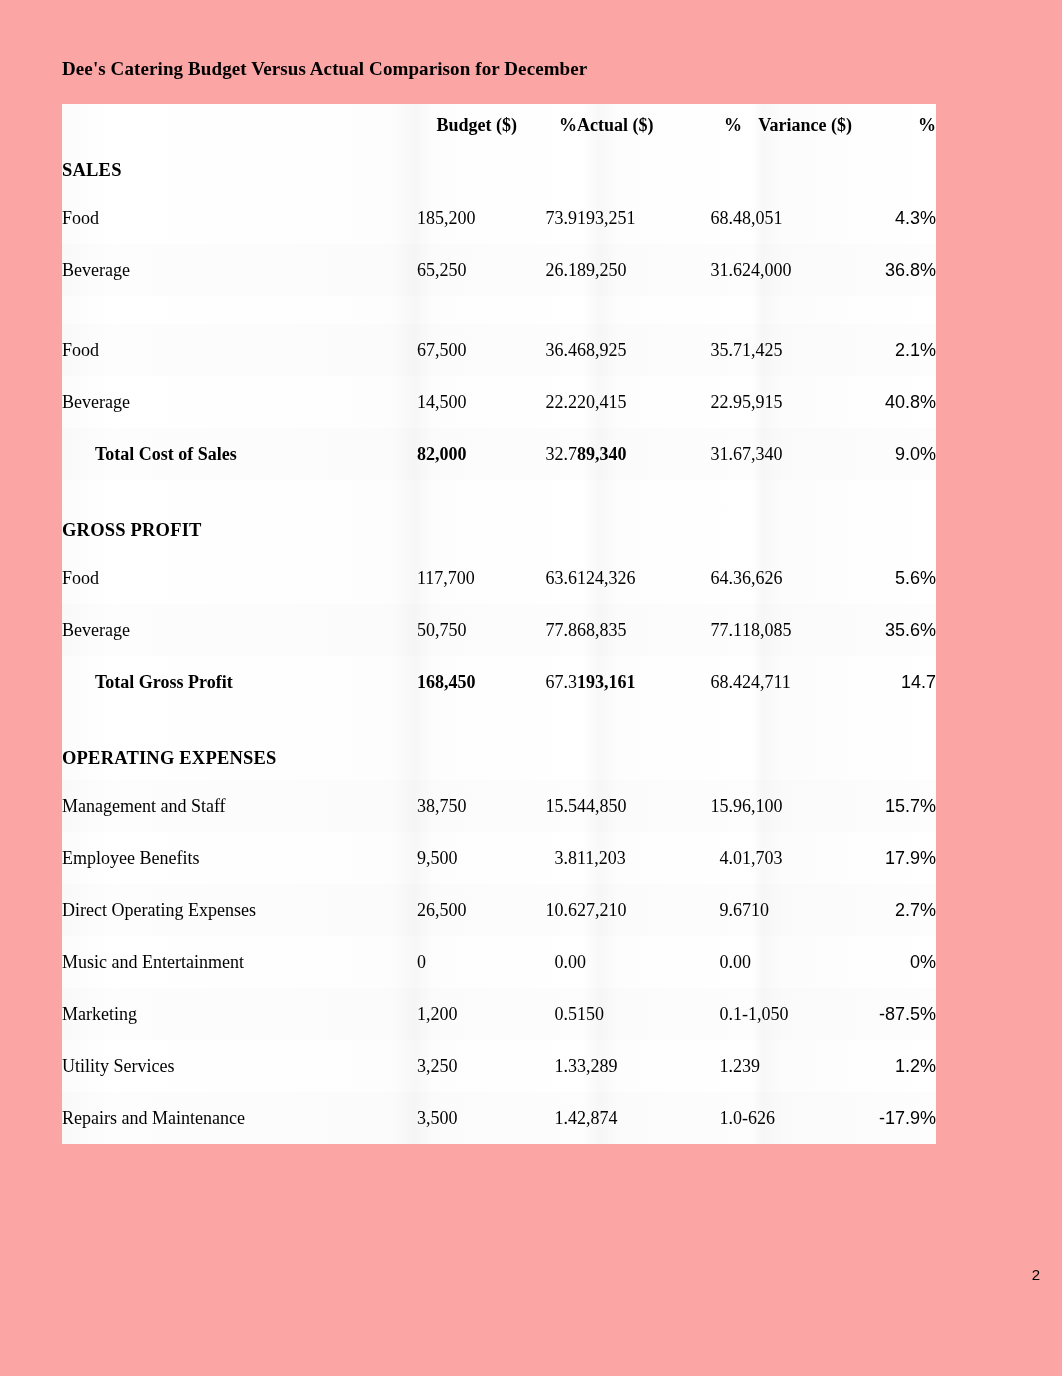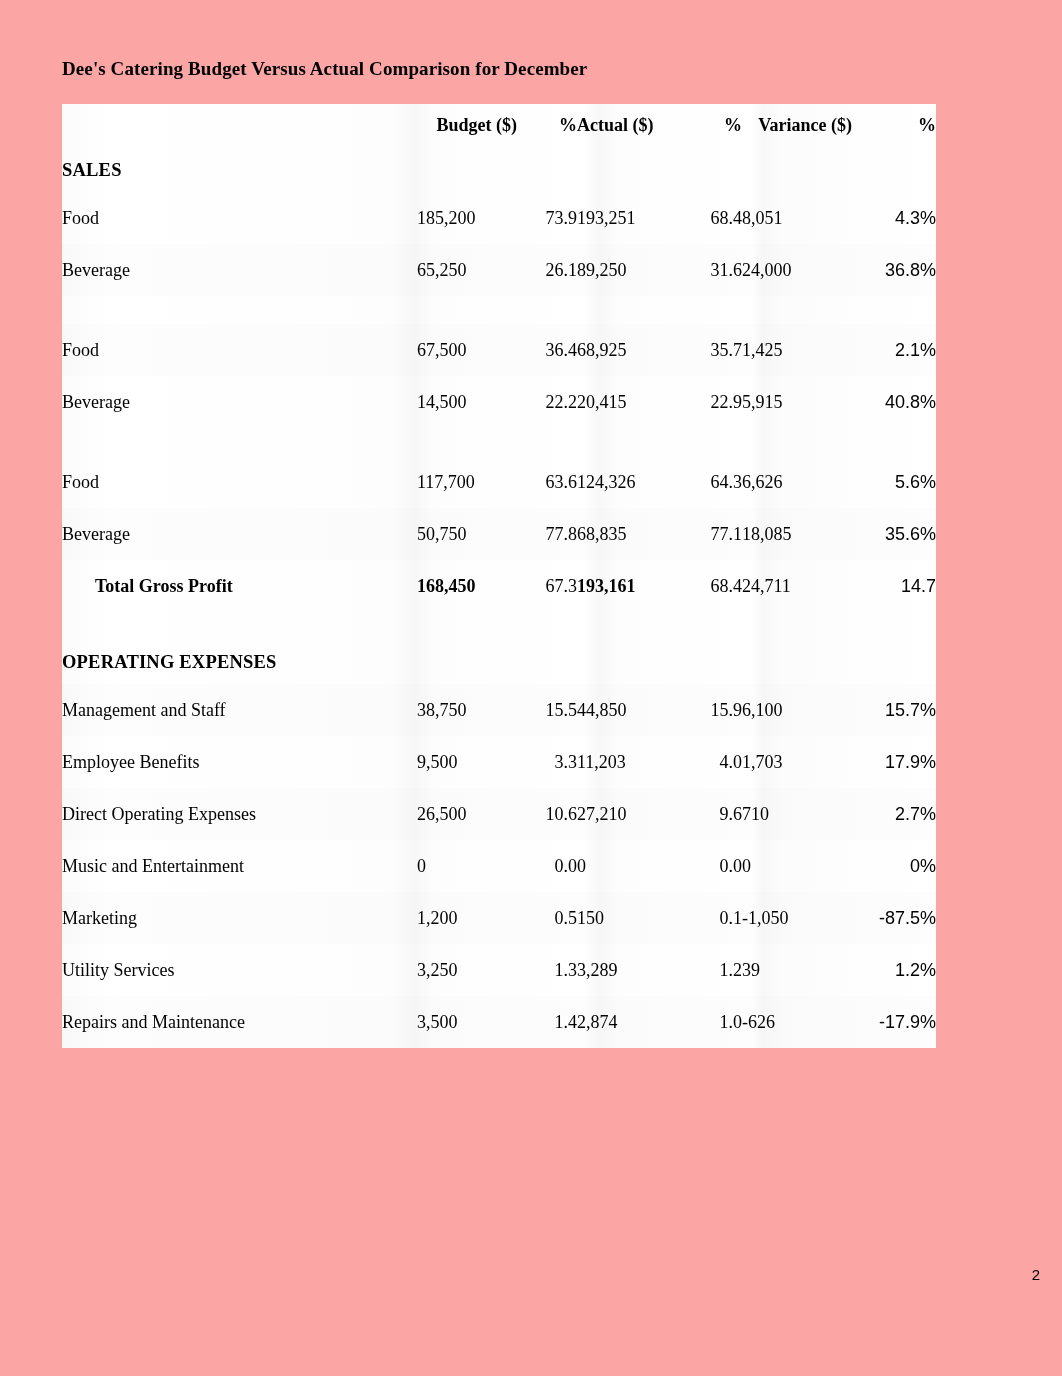--- a/index.html
+++ b/index.html
@@ -225,22 +225,34 @@
           </tr>
           <tr class="data-row">
             <td class="cell-label">Beverage</td>
             <td class="cell-num">14,500</td>
             <td class="cell-pct">22.2</td>
             <td class="cell-num">20,415</td>
             <td class="cell-pct cell-apct">22.9</td>
             <td class="cell-var">5,915</td>
             <td class="cell-vpct">40.8%</td>
           </tr>
+          <tr class="data-row total-row">
+            <td class="cell-label indent">Total Cost of Sales</td>
+            <td class="cell-num">82,000</td>
+            <td class="cell-pct">32.7</td>
+            <td class="cell-num">89,340</td>
+            <td class="cell-pct cell-apct">31.6</td>
+            <td class="cell-var">7,340</td>
+            <td class="cell-vpct">9.0%</td>
+          </tr>
           <tr class="spacer-row">
             <td colspan="7"></td>
+          </tr>
+          <tr class="section-row">
+            <td class="cell-label" colspan="7">GROSS PROFIT</td>
           </tr>
           <tr class="data-row">
             <td class="cell-label">Food</td>
             <td class="cell-num">117,700</td>
             <td class="cell-pct">63.6</td>
             <td class="cell-num">124,326</td>
             <td class="cell-pct cell-apct">64.3</td>
             <td class="cell-var">6,626</td>
             <td class="cell-vpct">5.6%</td>
           </tr>
@@ -273,21 +285,21 @@
             <td class="cell-num">38,750</td>
             <td class="cell-pct">15.5</td>
             <td class="cell-num">44,850</td>
             <td class="cell-pct cell-apct">15.9</td>
             <td class="cell-var">6,100</td>
             <td class="cell-vpct">15.7%</td>
           </tr>
           <tr class="data-row">
             <td class="cell-label">Employee Benefits</td>
             <td class="cell-num">9,500</td>
-            <td class="cell-pct">3.3</td>
+            <td class="cell-pct">3.8</td>
             <td class="cell-num">11,203</td>
             <td class="cell-pct cell-apct">4.0</td>
             <td class="cell-var">1,703</td>
             <td class="cell-vpct">17.9%</td>
           </tr>
           <tr class="data-row">
             <td class="cell-label">Direct Operating Expenses</td>
             <td class="cell-num">26,500</td>
             <td class="cell-pct">10.6</td>
             <td class="cell-num">27,210</td>

